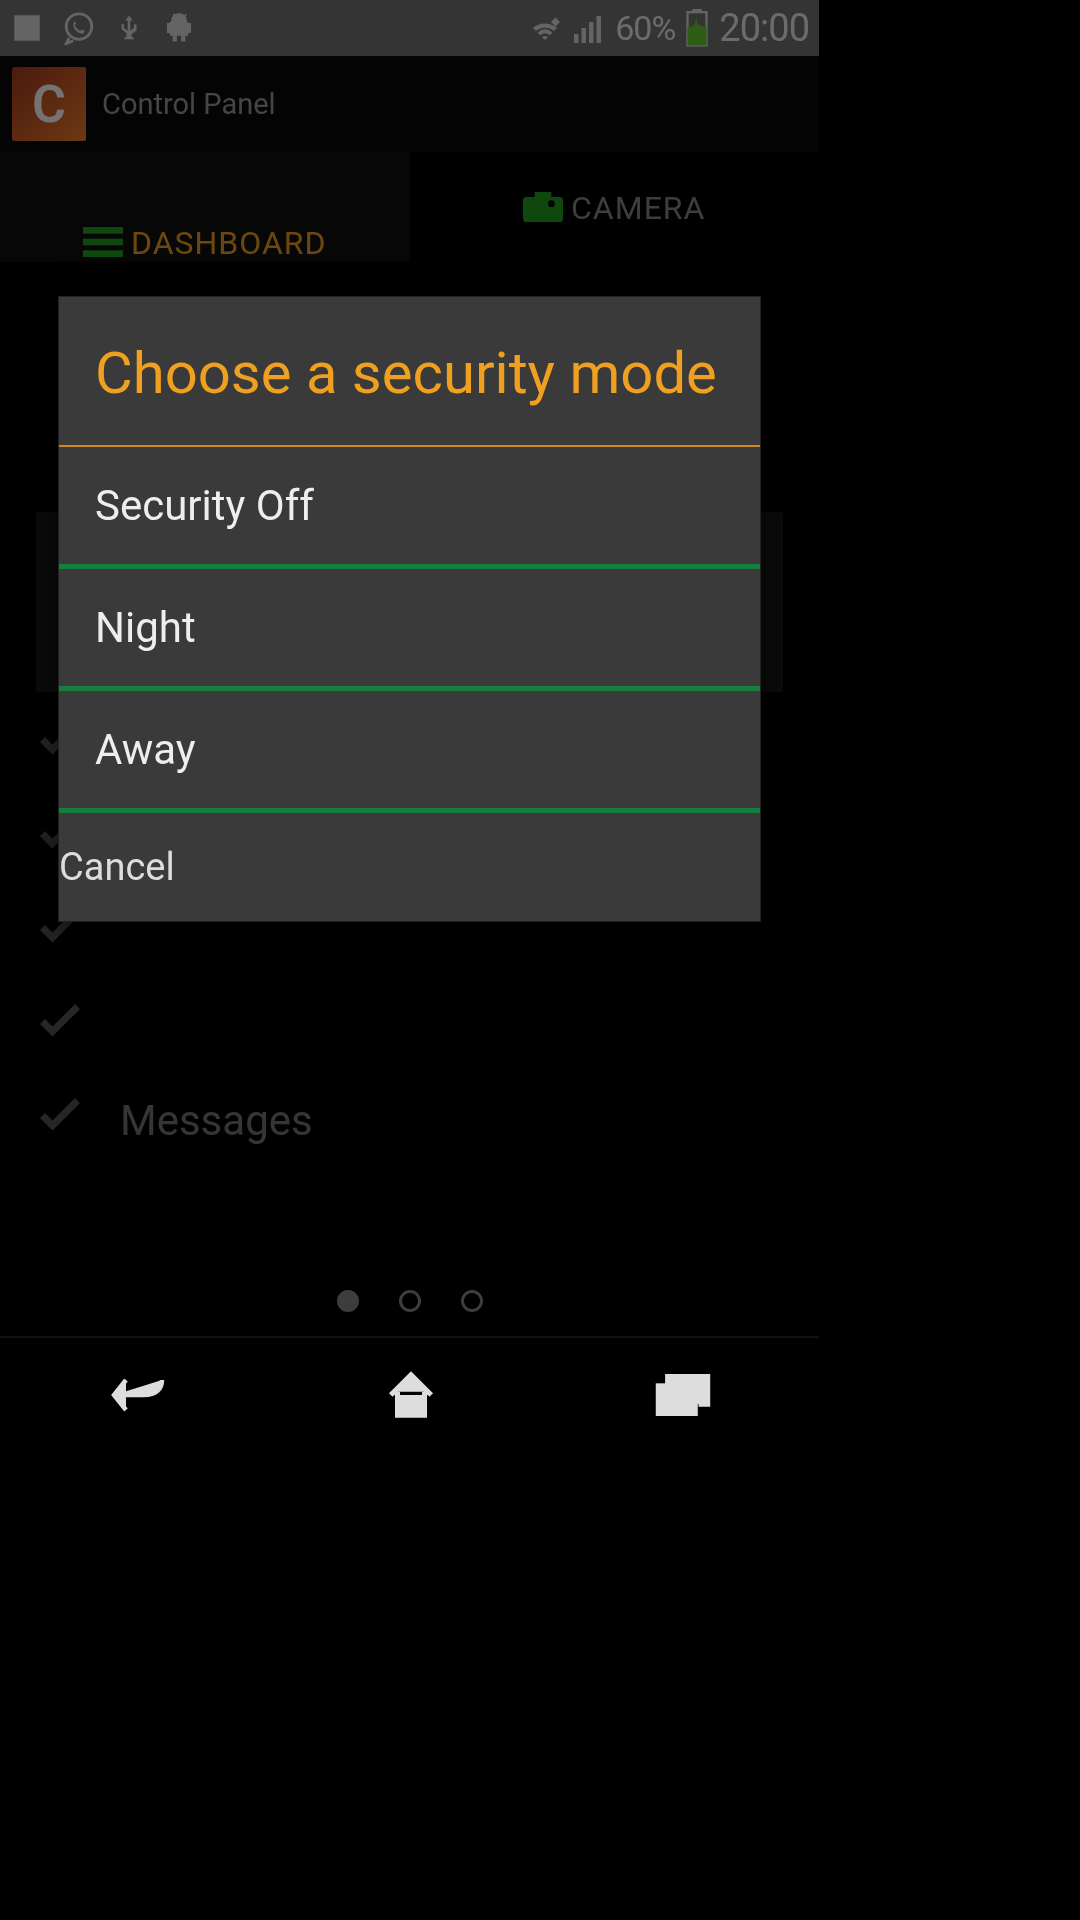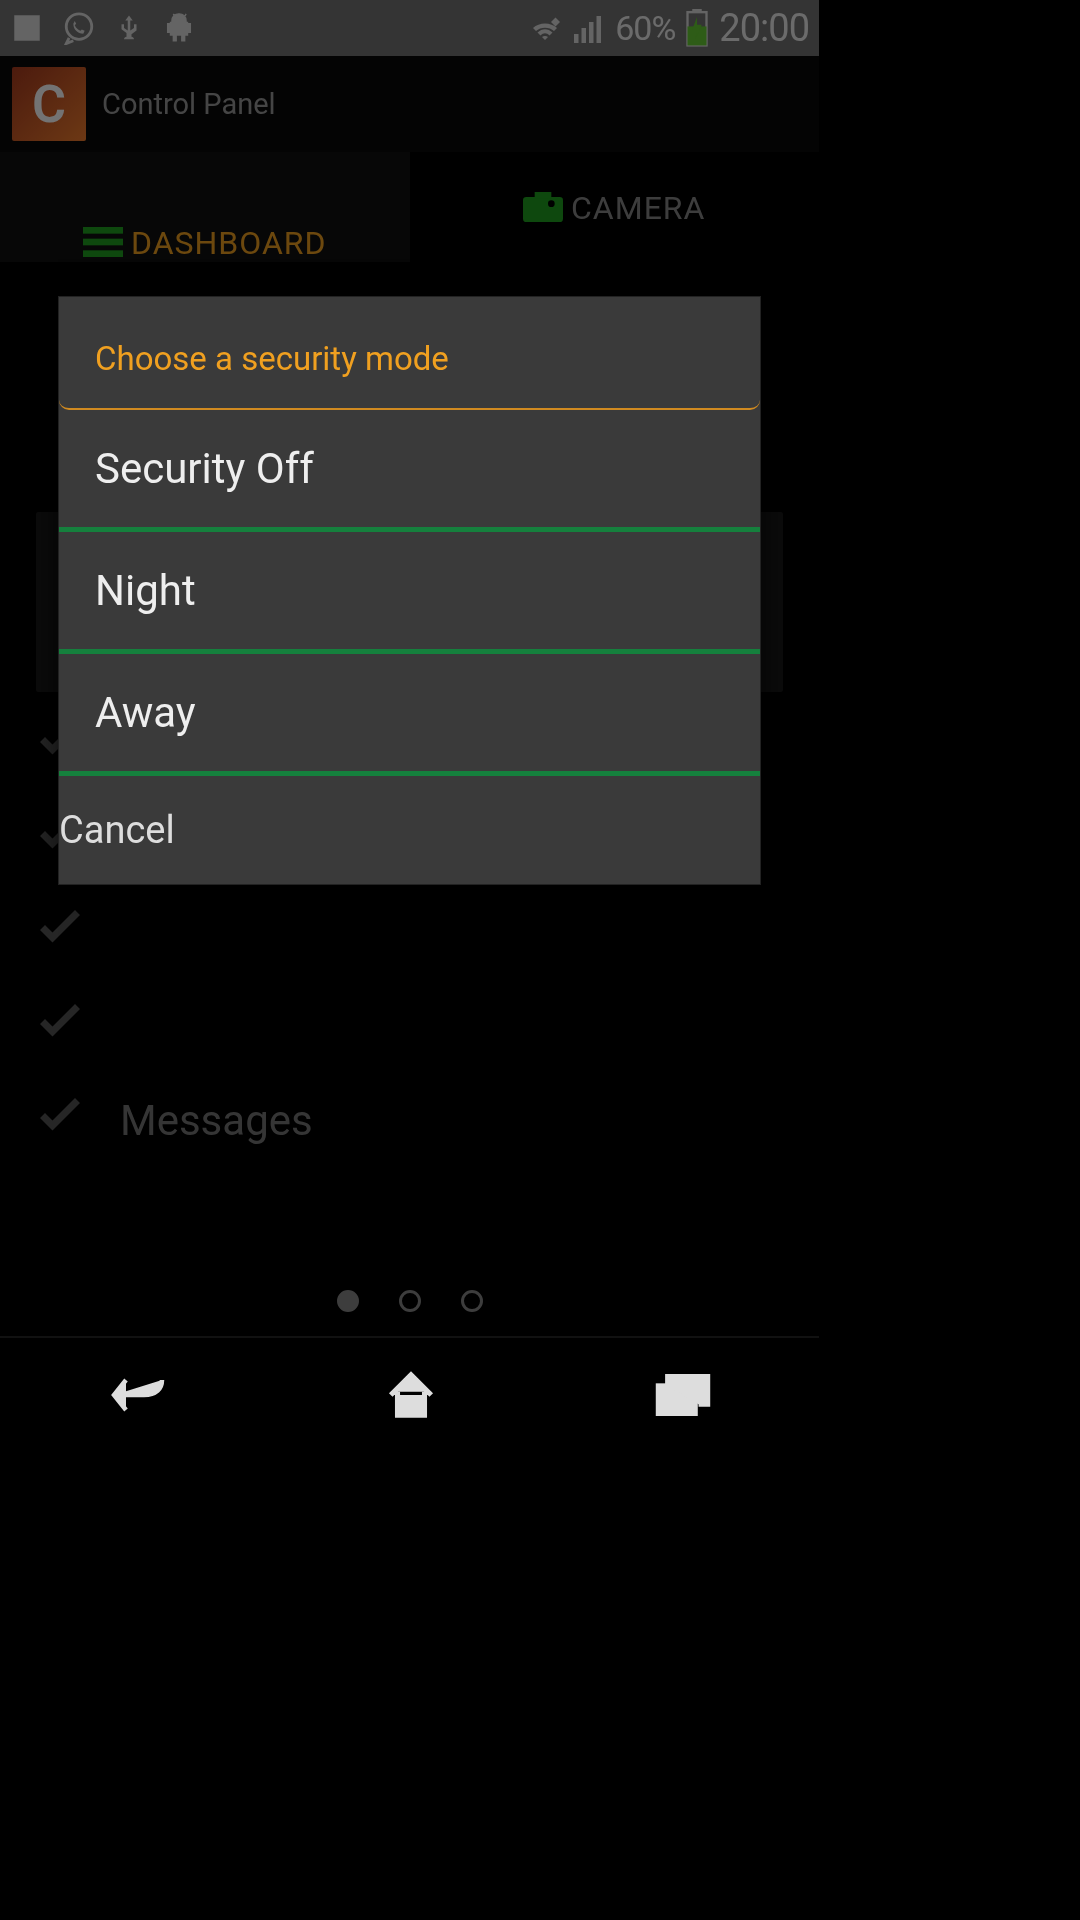--- a/index.html
+++ b/index.html
@@ -109,26 +109,25 @@
   
   .dialog {
     position: absolute;
     left: 58px; right: 58px;
     top: 296px;
     background: #3a3a3a;
     border: 1px solid #222;
     box-shadow: 0 8px 30px rgba(0,0,0,0.7);
   }
   .dialog-title {
-    padding: 42px 36px 30px;
-    font-size: 33px;
+    padding: 42px 36px 38px;
+    font-size: 58px;
     color: #f0a020;
     font-weight: 400;
     border-bottom: 2px solid #d08a20;
-    border-radius: 10px;
   }
   .dialog-item {
     padding: 34px 36px;
     font-size: 42px;
     color: #eee;
     border-bottom: 5px solid #15803d;
   }
   .dialog-cancel {
     padding: 32px 0;
     text-align: left;

